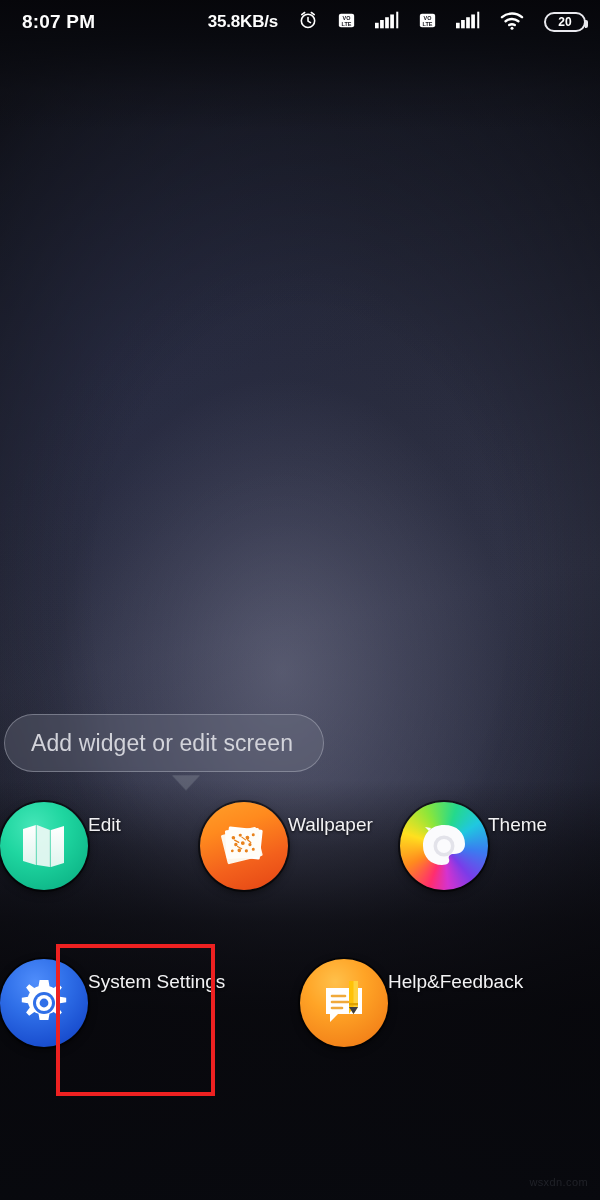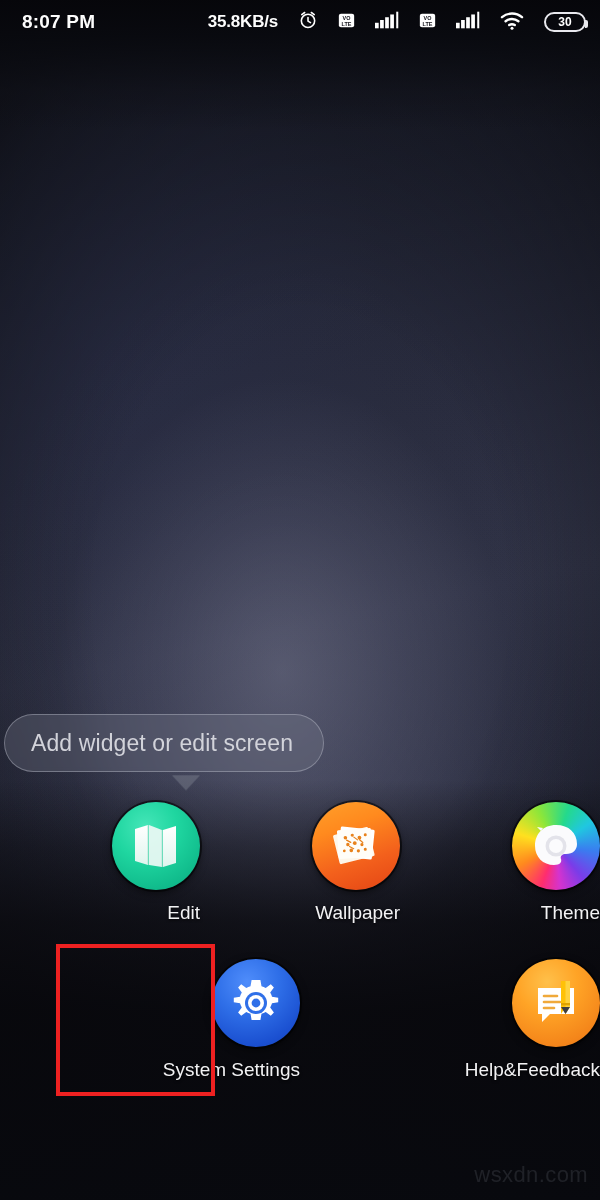--- a/index.html
+++ b/index.html
@@ -105,21 +105,21 @@
   .menu {
     position:absolute; left:0; right:0; top:796px; z-index:30;
     display:flex; flex-direction:column; gap:0;
   }
   .menu-row {
     display:flex; align-items:flex-start;
     height:157px;
   }
   .menu-cell {
     flex:1 1 0;
-    display:flex; flex-direction:column; align-items:flex-end;
+    display:flex; flex-direction:row; align-items:flex-start;
     padding-top:6px;
   }
   .icon-circle {
     width:88px; height:88px; border-radius:50%;
     position:relative;
     display:flex; align-items:center; justify-content:center;
     box-shadow:0 0 0 2px rgba(0,0,0,0.55), 0 3px 9px rgba(0,0,0,0.55);
     overflow:hidden;
   }
   .cell-label {
@@ -157,21 +157,21 @@
     position:absolute;
     left:56px; top:944px; width:159px; height:152px;
     border:4px solid #ee2121;
     z-index:35;
     pointer-events:none;
   }
 
   
   .watermark {
     position:absolute; right:12px; bottom:12px;
-    font-size:22px; color:rgba(150,152,168,0.17);
+    font-size:11px; color:rgba(150,152,168,0.17);
     letter-spacing:0.4px; z-index:20;
   }
 </style>
 </head>
 <body>
 
 <div id="screen">
 
   <div class="wallpaper"></div>
   <div class="wp-vignette"></div>
@@ -230,21 +230,21 @@
       <span class="ic">
         <svg width="24" height="19" viewBox="0 0 24 19">
           <path d="M2 6.2a15.5 15.5 0 0 1 20 0" fill="none" stroke="#fff" stroke-width="2.4" stroke-linecap="round"></path>
           <path d="M5.6 10.2a10.2 10.2 0 0 1 12.8 0" fill="none" stroke="#fff" stroke-width="2.4" stroke-linecap="round"></path>
           <path d="M9.2 14.1a5 5 0 0 1 5.6 0" fill="none" stroke="#fff" stroke-width="2.4" stroke-linecap="round"></path>
           <circle cx="12" cy="17.2" r="1.5" fill="#fff"></circle>
         </svg>
       </span>
 
       <div class="sb-batt">
-        <span>30</span>
+        <span>20</span>
       </div>
     </div>
   </div>
 
   <div class="tooltip-wrap">
     <div class="tooltip">
       <span class="tooltip-label">Add widget or edit screen</span>
     </div>
     <div class="tooltip-arrow"></div>
   </div>

